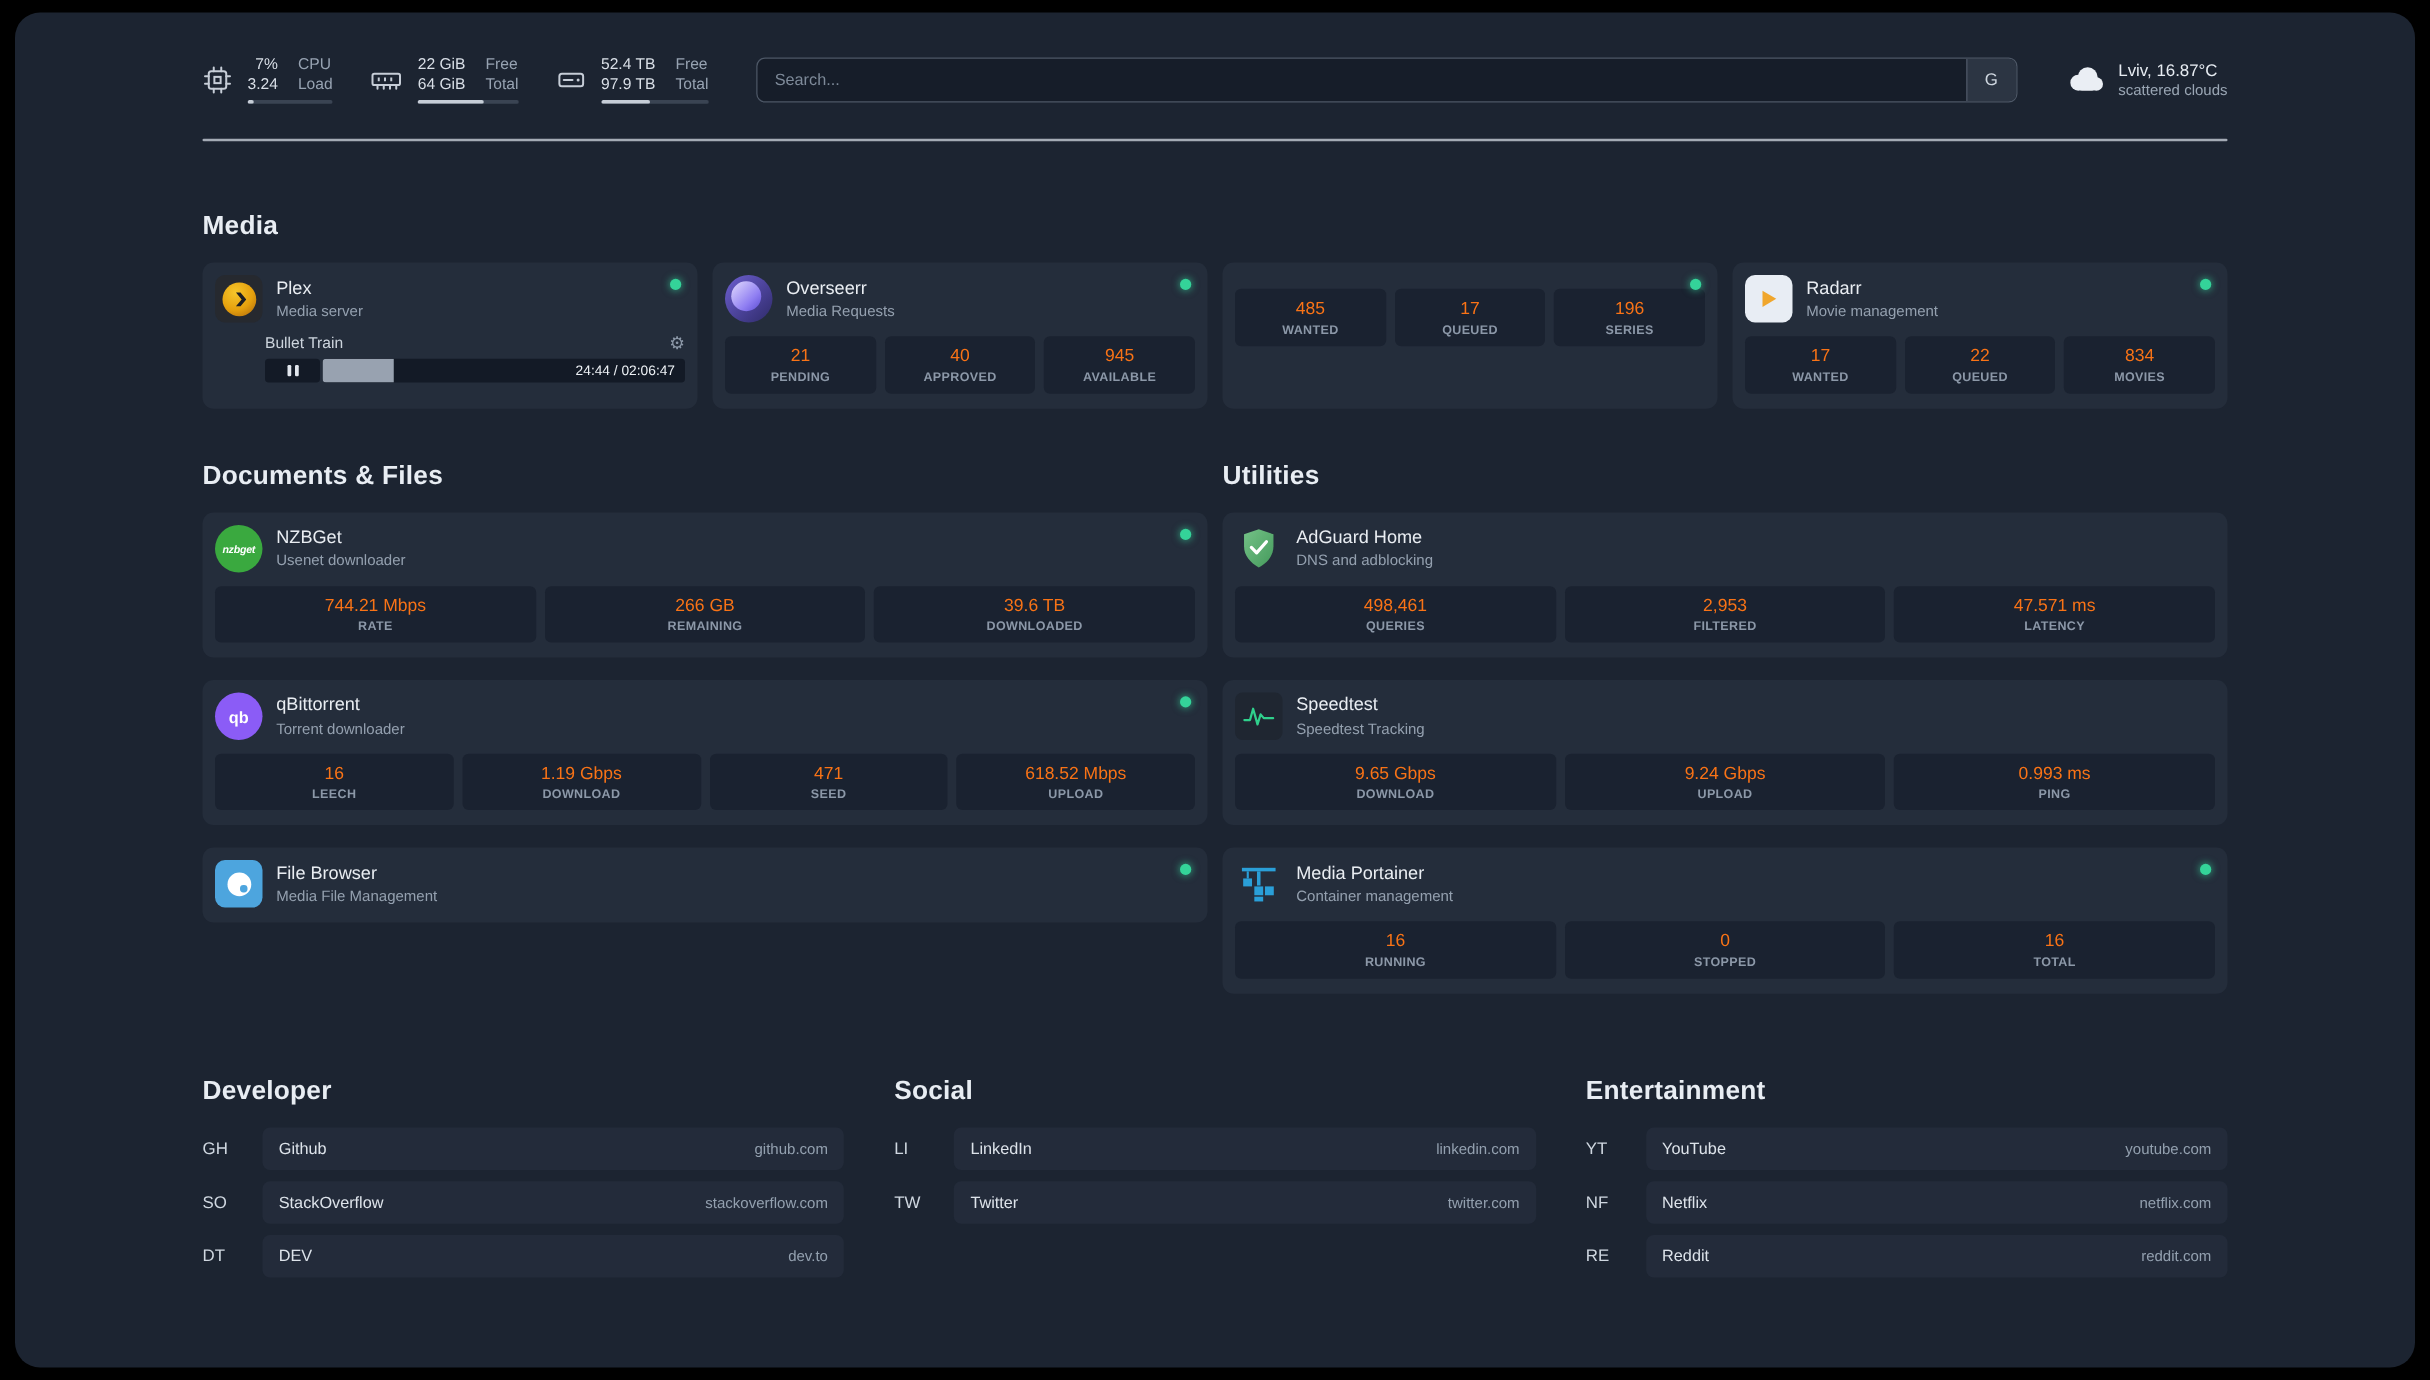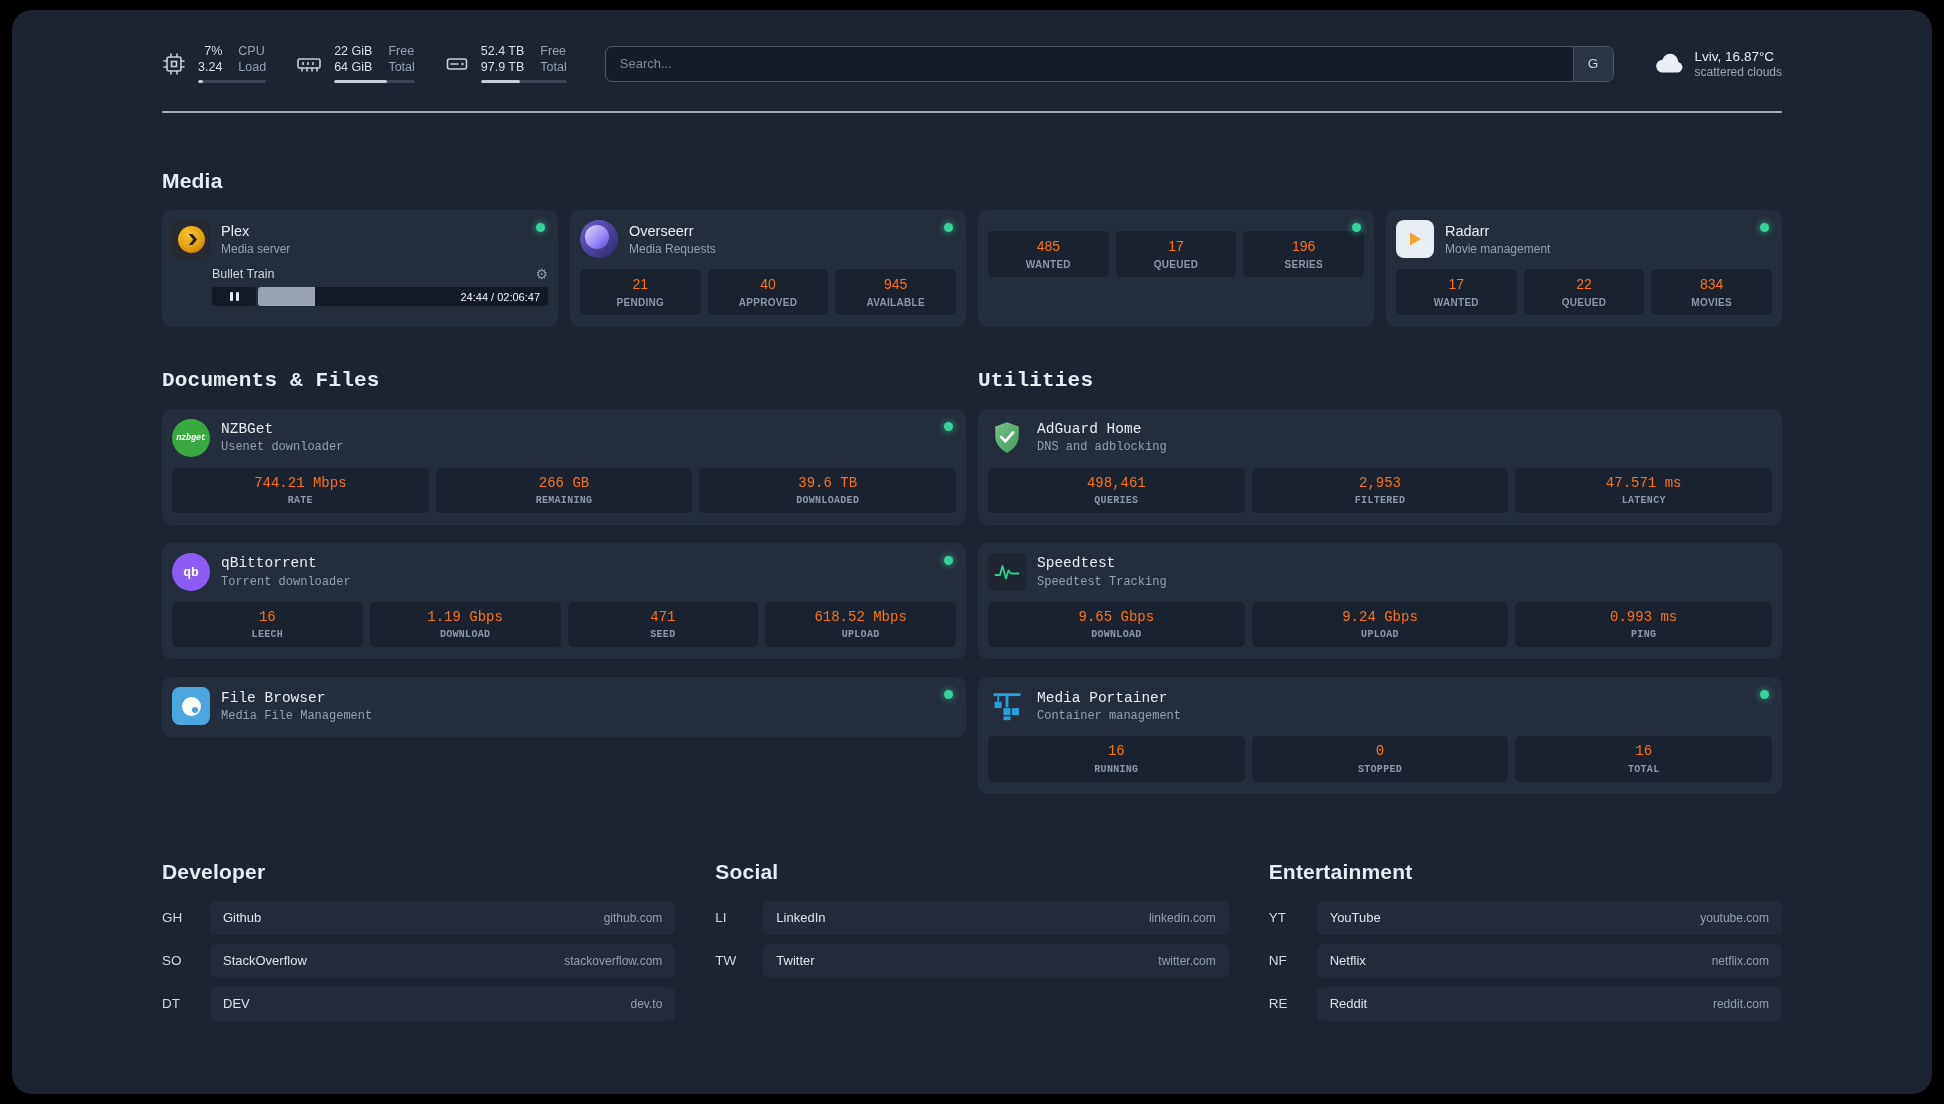--- a/index.html
+++ b/index.html
@@ -63,21 +63,21 @@
   .gear-btn { color: #8c98a8; font-size: 14px; line-height: 1; cursor: pointer; }
   .player-bar { margin-top: 6px; display: flex; height: 19px; gap: 2px; }
   .pause-btn { width: 44px; background: #131a26; border-radius: 3px; display: flex;
                align-items: center; justify-content: center; gap: 3px; cursor: pointer; }
   .pause-btn i { width: 3px; height: 9px; background: #e2e7ee; border-radius: 1px; }
   .track { flex: 1; position: relative; background: #131a26; border-radius: 3px; overflow: hidden; }
   .track-fill { position: absolute; left: 0; top: 0; bottom: 0; background: #98a2b0; }
   .track-time { position: absolute; right: 8px; top: 50%; transform: translateY(-50%);
                 font-size: 11px; color: #eef2f6; }
 
-  .two-col { margin-top: 42px; display: grid; grid-template-columns: 1fr 1fr; gap: 12px; align-items: start; font-family: Liberation Mono, monospace; }
+  .two-col { margin-top: 42px; display: grid; grid-template-columns: 1fr 1fr; gap: 12px; align-items: start; }
   .col .section-title { margin-bottom: 17px; }
   .col .card + .card { margin-top: 18px; }
 
   
   .bm-section { margin-top: 66px; padding-bottom: 40px; display: grid;
                 grid-template-columns: repeat(3, 1fr); gap: 40px; align-items: start; }
   .bm-col .section-title { margin-bottom: 17px; }
   .bm-row { display: flex; align-items: center; margin-bottom: 9px; }
   .bm-abbr { width: 48px; font-size: 13.5px; color: #cfd7e0; }
   .bm-card { flex: 1; height: 34px; background: #232b3a; border-radius: 6px; display: flex;

